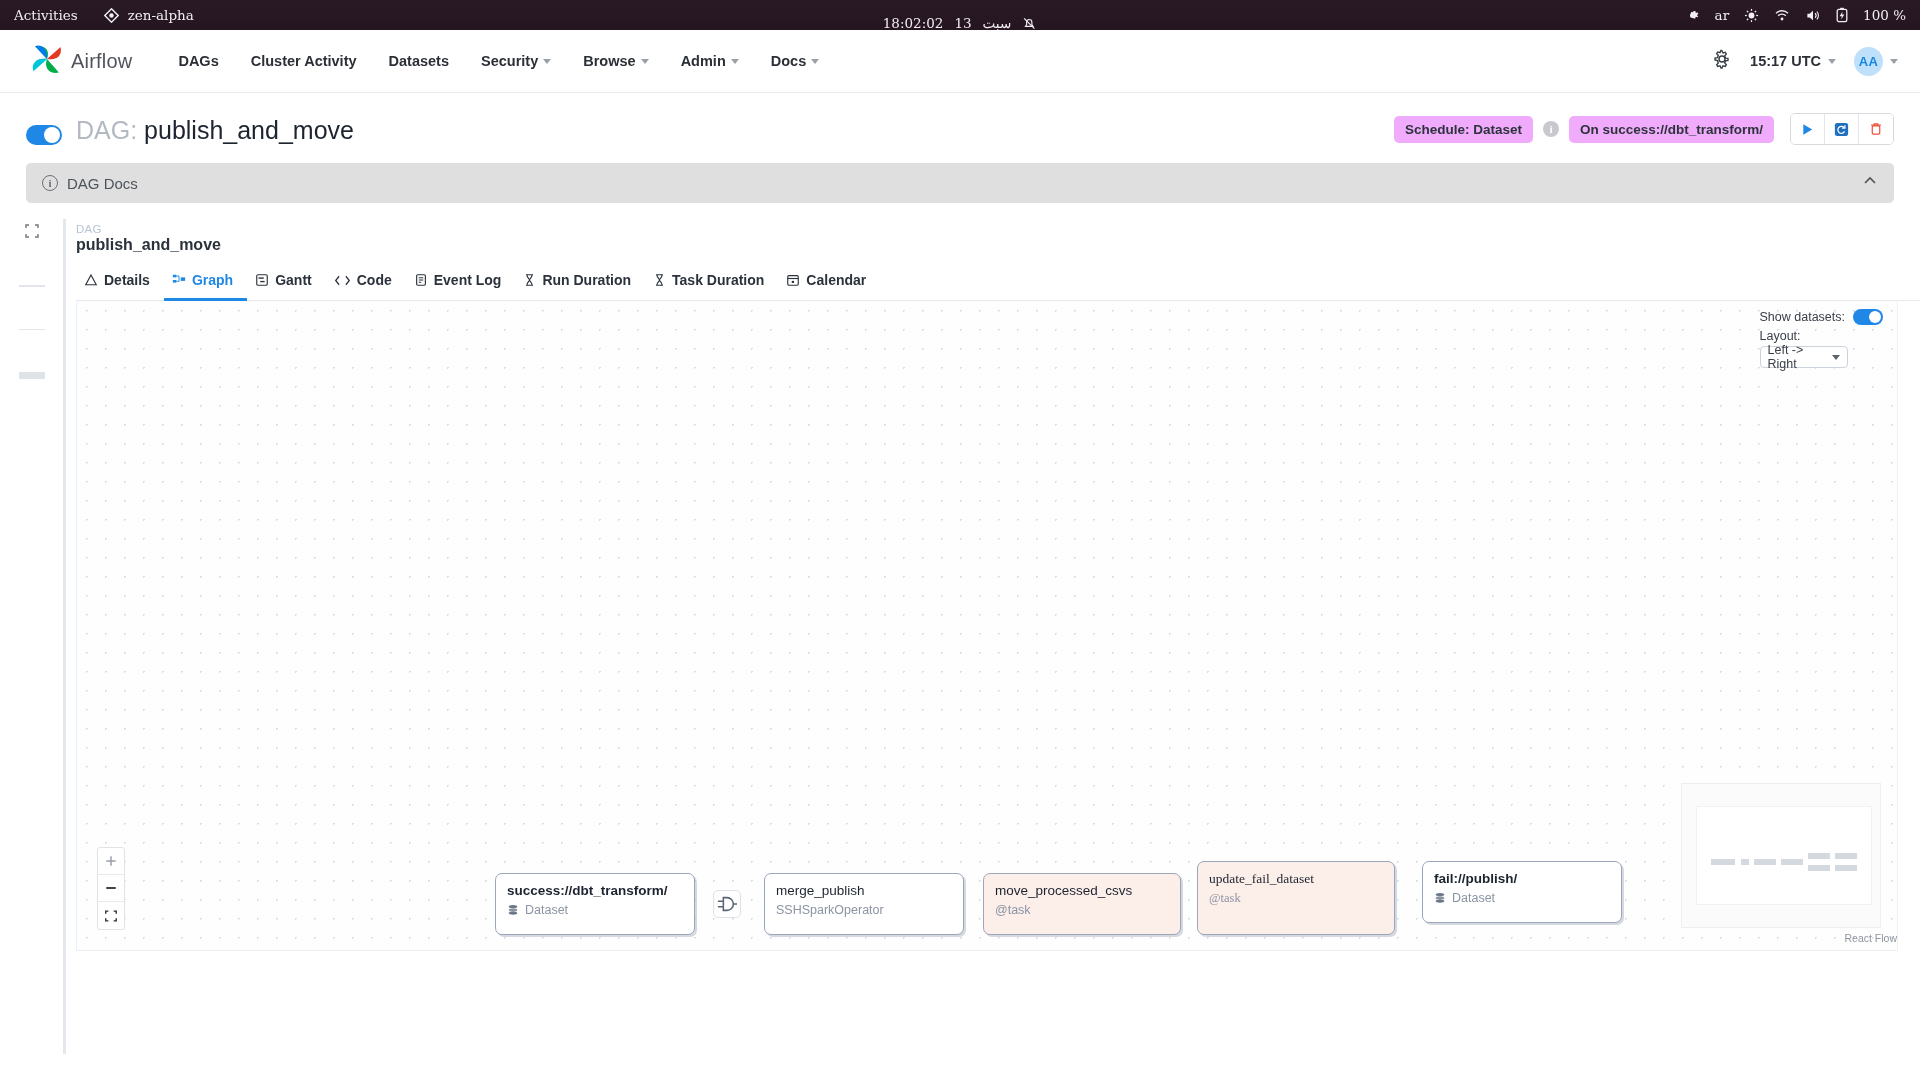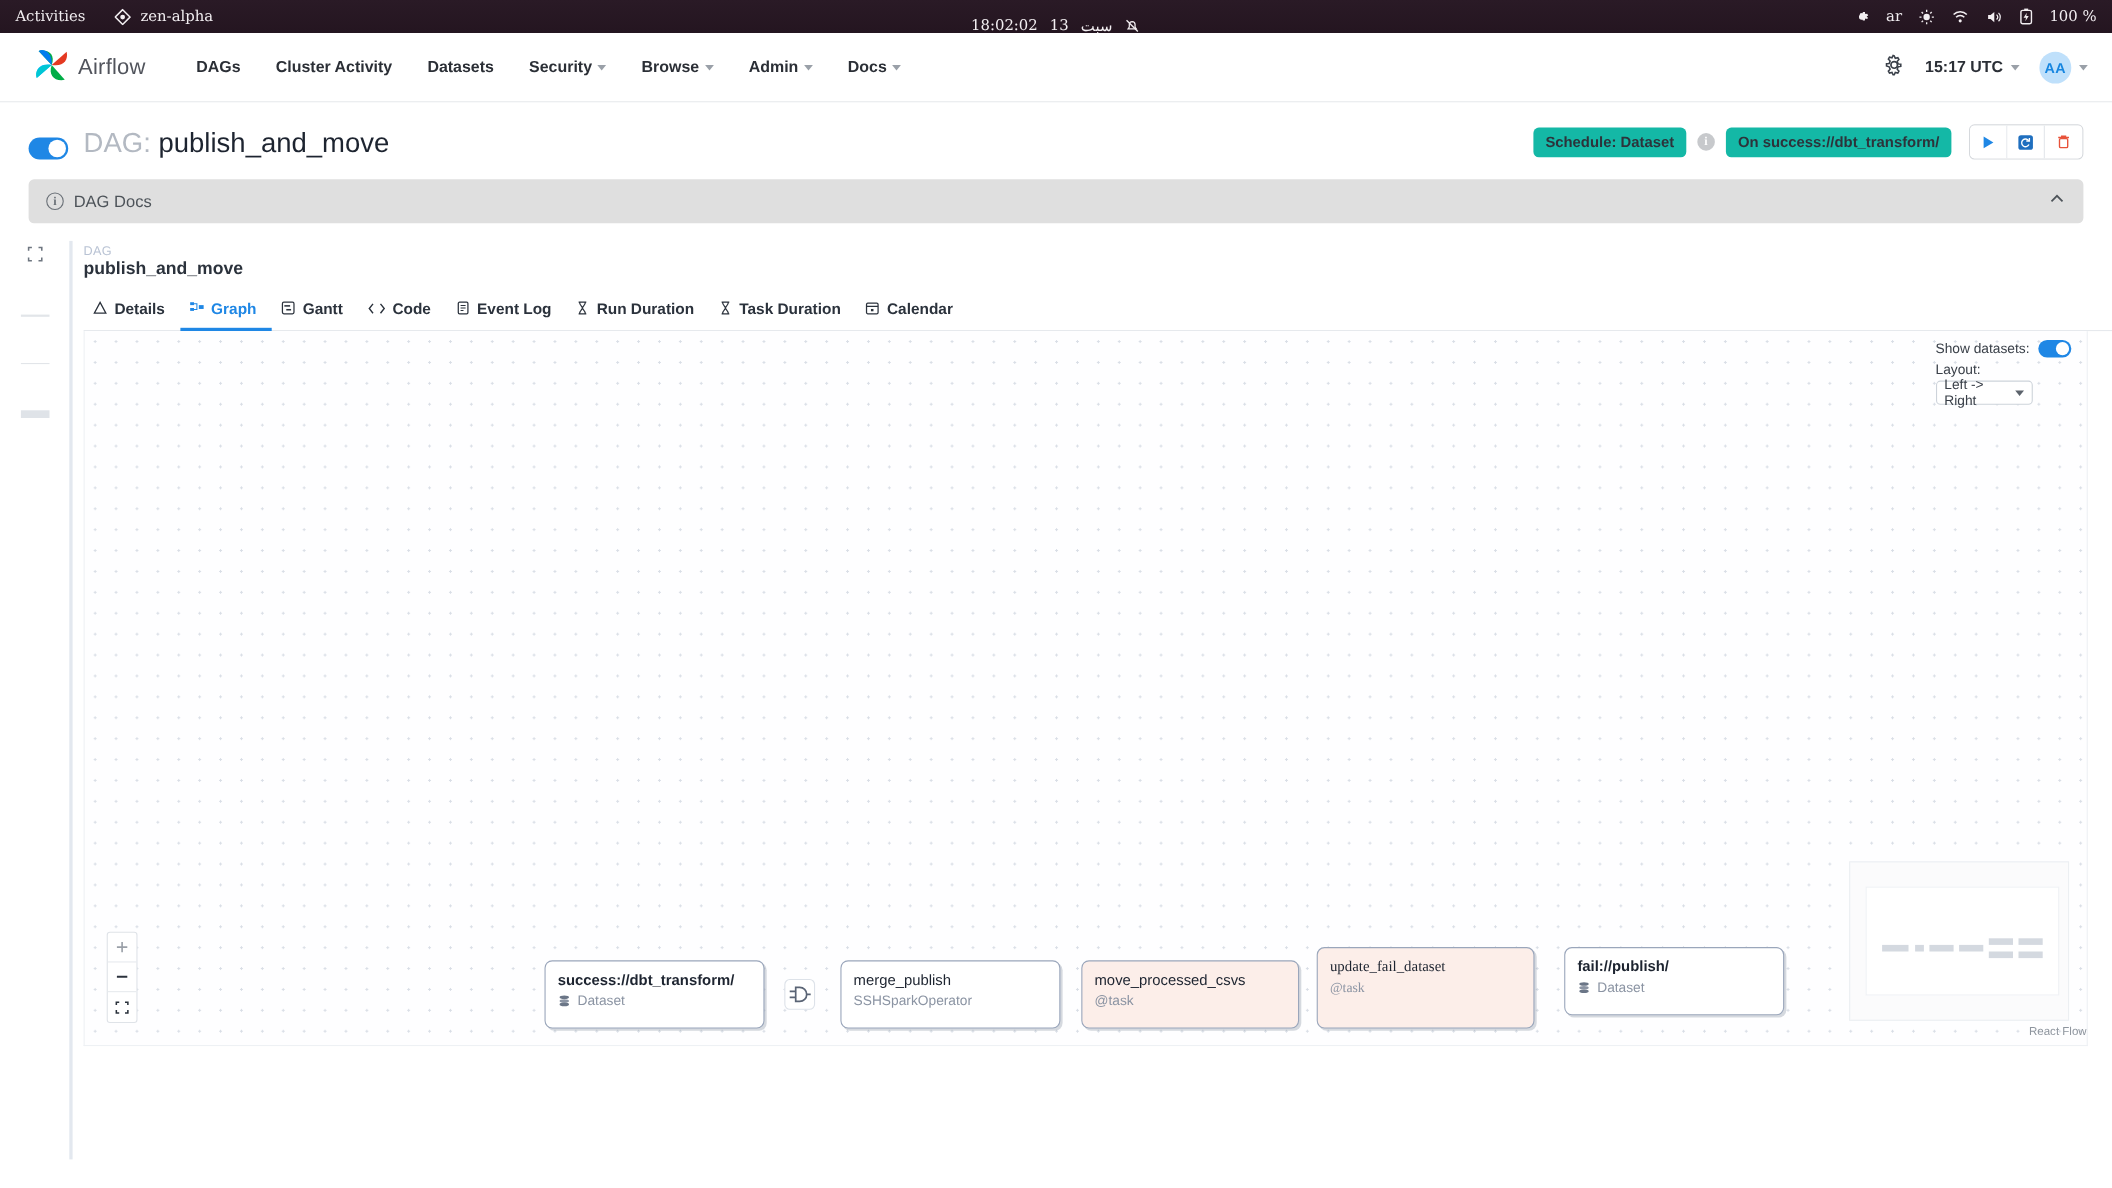--- a/index.html
+++ b/index.html
@@ -81,21 +81,21 @@
     position: relative; cursor: pointer; flex: 0 0 auto;
   }
   .toggle::after {
     content:''; position:absolute; top: 2px; left: 18px;
     width: 16px; height: 16px; border-radius: 50%; background:#fff;
   }
   #dag-title { margin-left: 14px; font-size: 25px; font-weight: 400; color:#1d2430; }
   #dag-title .muted { color: #b3b9c2; }
   #dag-actions { margin-left: auto; display: flex; align-items: center; gap: 10px; }
   .badge {
-    background: #14b8a6; color: #2d333b;
+    background: #f0abfc; color: #2d333b;
     font-size: 13.5px; font-weight: 700;
     border-radius: 5px; padding: 6px 11px; white-space: nowrap;
   }
   .info-circle {
     width: 16px; height: 16px; border-radius: 50%;
     background: #c7c9cc; color: #fff; font-size: 11px; font-weight: 700;
     display:flex; align-items:center; justify-content:center;
     font-family: "Liberation Serif", serif;
   }
   #btn-group { display: flex; margin-left: 6px; border: 1px solid #d6d9dd; border-radius: 5px; overflow: hidden; }

